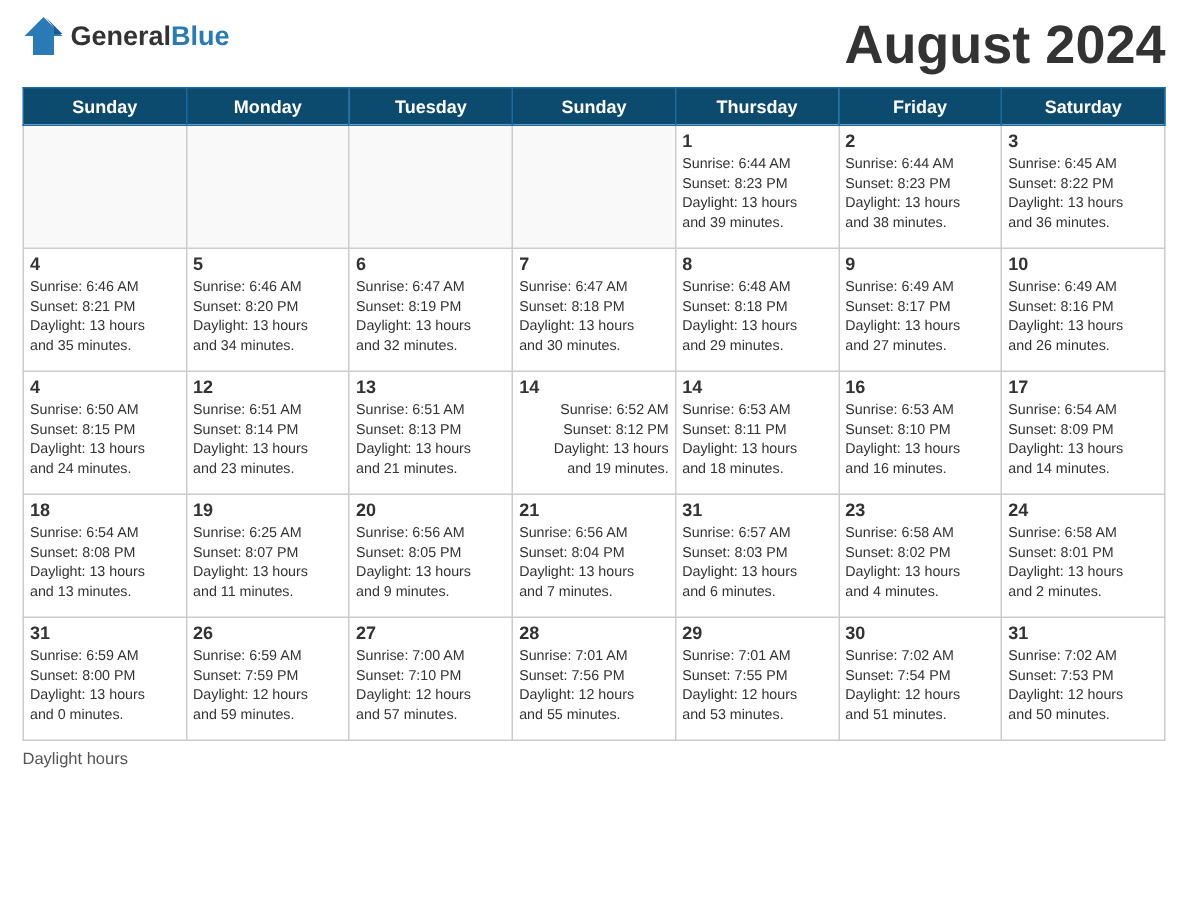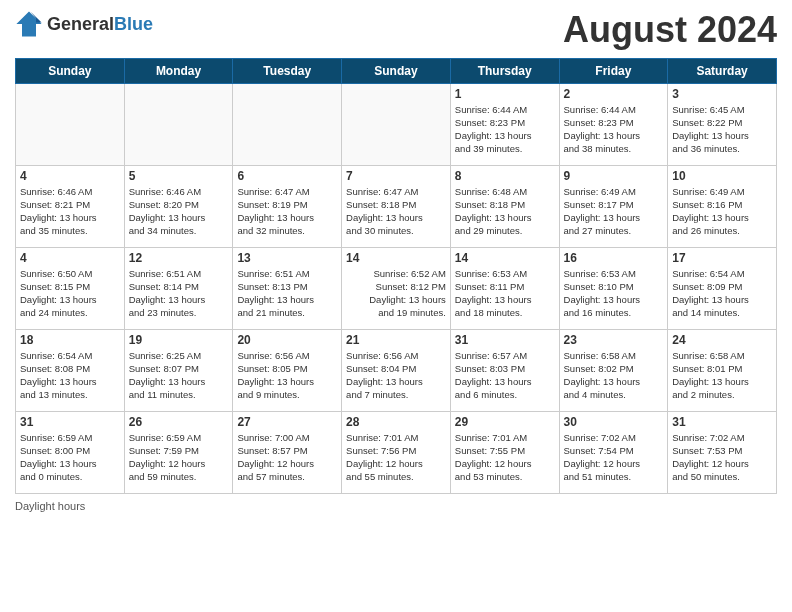--- a/index.html
+++ b/index.html
@@ -325,21 +325,21 @@
           <td>
             <span class="day-num">26</span>
             <div class="day-info" style="white-space: pre-line;">Sunrise: 6:59 AM
 Sunset: 7:59 PM
 Daylight: 12 hours
 and 59 minutes.</div>
           </td>
           <td>
             <span class="day-num">27</span>
             <div class="day-info" style="white-space: pre-line;">Sunrise: 7:00 AM
-Sunset: 8:57 PM
+Sunset: 7:10 PM
 Daylight: 12 hours
 and 57 minutes.</div>
           </td>
           <td>
             <span class="day-num">28</span>
             <div class="day-info" style="white-space: pre-line;">Sunrise: 7:01 AM
 Sunset: 7:56 PM
 Daylight: 12 hours
 and 55 minutes.</div>
           </td>

